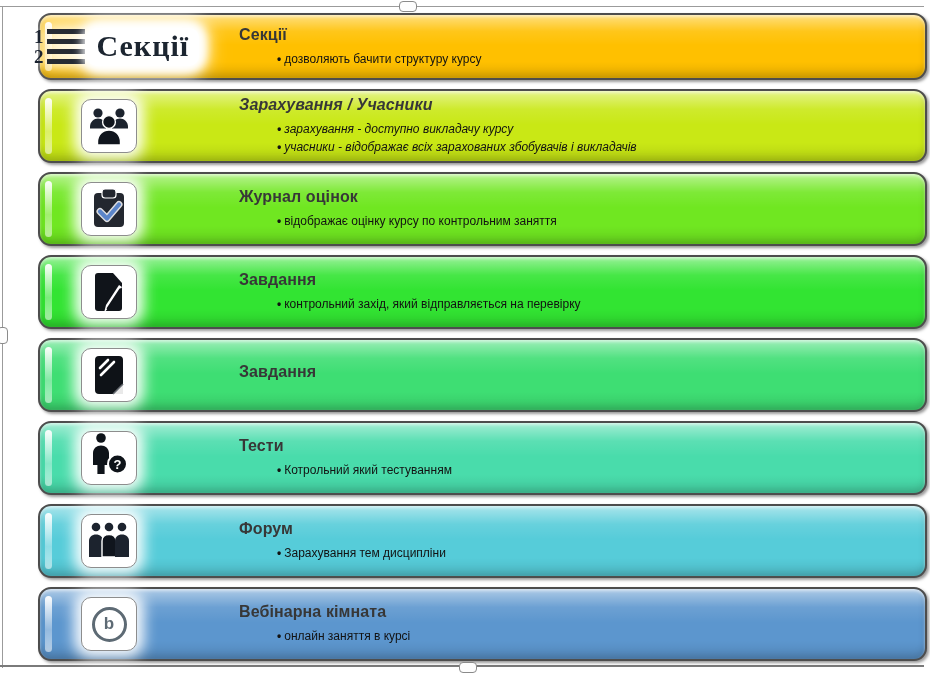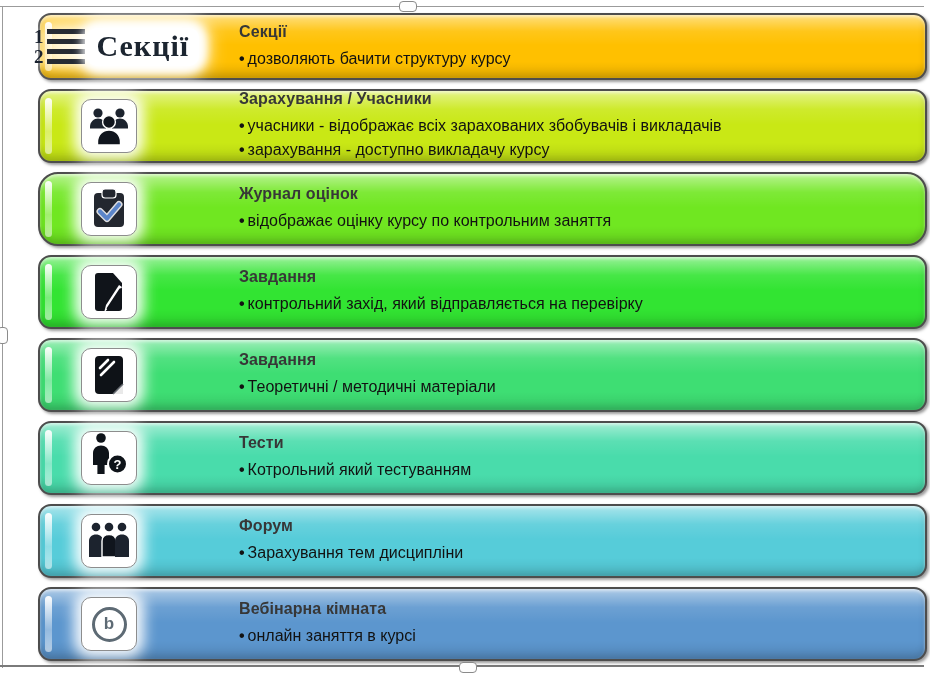--- a/index.html
+++ b/index.html
@@ -34,21 +34,21 @@
   .icon-slot{position:absolute;left:41px;top:50%;transform:translateY(-50%);}
   .bar.r0 .icon-slot{left:-6px;}
   .icon-box{
     width:54px;height:52px;background:#fff;border-radius:10px;border:1px solid #8d8d8d;
     box-shadow:0 0 14px 7px rgba(255,255,255,.95);
     display:flex;align-items:center;justify-content:center;
   }
   
   .text{position:absolute;left:199px;top:50%;transform:translateY(-50%);right:10px;}
   .title{font-size:16px;font-weight:700;color:#373737;margin-bottom:6px;letter-spacing:.1px;}
-  .bullet{font-size:16px;color:#121212;line-height:1.5;}
+  .bullet{font-size:12px;color:#121212;line-height:1.5;margin-left:38px;}
   .bullet::before{content:"\2022";margin-right:3px;font-weight:700;}
 
   
   .sections-logo{display:flex;align-items:center;
     filter:drop-shadow(0 0 5px #fff) drop-shadow(0 0 9px rgba(255,255,255,.95));}
   .numlist{display:flex;flex-direction:column;gap:5px;margin-right:2px;}
   .numrow{display:flex;align-items:center;gap:3px;}
   .digit{font-family:"Liberation Serif",serif;font-weight:700;font-size:19px;color:#1b2330;line-height:13px;}
   .numlines{width:38px;height:15px;
     background:repeating-linear-gradient(180deg,#262b33 0 5px,rgba(0,0,0,0) 5px 10px);}
@@ -92,42 +92,42 @@
       </div>
     </div>
       </div>
     <div class="text">
       <div class="title">Секції</div>
       <div class="bullets">
           <div class="bullet">дозволяють бачити структуру курсу</div>
         </div>
     </div>
   </section>
-    <section class="bar r1" style="background: linear-gradient(rgba(255, 255, 255, 0.5) 0%, rgba(255, 255, 255, 0.1) 26%, rgba(255, 255, 255, 0) 48%), linear-gradient(0deg, rgba(0, 0, 0, 0.1) 0%, rgba(0, 0, 0, 0) 26%), rgb(201, 232, 21);">
+    <section class="bar r1" style="background: linear-gradient(rgba(255, 255, 255, 0.5) 0%, rgba(255, 255, 255, 0.1) 26%, rgba(255, 255, 255, 0) 48%), linear-gradient(0deg, rgba(0, 0, 0, 0.1) 0%, rgba(0, 0, 0, 0) 26%), rgb(201, 232, 21); font-style: italic;">
     <div class="icon-slot">
     <div class="icon-box">
       <svg class="icon-svg" width="44" height="40" viewBox="0 0 44 40">
         <circle cx="11" cy="7" r="4.6" fill="#1c232e"></circle>
         <path d="M3 21c0-5.5 4-8.5 8-8.5s8 3 8 8.5v1.5H3z" fill="#1c232e"></path>
         <circle cx="33" cy="7" r="4.6" fill="#1c232e"></circle>
         <path d="M25 21c0-5.5 4-8.5 8-8.5s8 3 8 8.5v1.5H25z" fill="#1c232e"></path>
         <circle cx="22" cy="16" r="6.4" fill="#10151d" stroke="#ffffff" stroke-width="1.4"></circle>
         <path d="M10.5 36c0-7.5 5.2-12 11.5-12s11.5 4.5 11.5 12v3H10.5z" fill="#10151d" stroke="#ffffff" stroke-width="1.4"></path>
       </svg>
     </div>
       </div>
     <div class="text">
       <div class="title">Зарахування / Учасники</div>
       <div class="bullets">
+          <div class="bullet">зарахування - доступно викладачу курсу</div>
           <div class="bullet">учасники - відображає всіх зарахованих збобувачів і викладачів</div>
-          <div class="bullet">зарахування - доступно викладачу курсу</div>
-        </div>
-    </div>
-  </section>
-    <section class="bar r2" style="background: linear-gradient(rgba(255, 255, 255, 0.5) 0%, rgba(255, 255, 255, 0.1) 26%, rgba(255, 255, 255, 0) 48%), linear-gradient(0deg, rgba(0, 0, 0, 0.1) 0%, rgba(0, 0, 0, 0) 26%), rgb(112, 231, 33); border-radius: 20px;">
+        </div>
+    </div>
+  </section>
+    <section class="bar r2" style="background: linear-gradient(rgba(255, 255, 255, 0.5) 0%, rgba(255, 255, 255, 0.1) 26%, rgba(255, 255, 255, 0) 48%), linear-gradient(0deg, rgba(0, 0, 0, 0.1) 0%, rgba(0, 0, 0, 0) 26%), rgb(112, 231, 33);">
     <div class="icon-slot">
     <div class="icon-box">
       <svg class="icon-svg" width="44" height="44" viewBox="0 0 44 44">
         <rect x="7" y="6" width="30" height="34" rx="4" fill="#23272f"></rect>
         <rect x="15" y="2" width="14" height="9" rx="3" fill="#23272f" stroke="#ffffff" stroke-width="1.2"></rect>
         <path d="M13 24.5l7 7 12-14" stroke="#ffffff" stroke-width="7" fill="none" stroke-linecap="round" stroke-linejoin="round" opacity=".85"></path>
         <path d="M13 24.5l7 7 12-14" stroke="#5b85c9" stroke-width="4.2" fill="none" stroke-linecap="round" stroke-linejoin="round"></path>
       </svg>
     </div>
       </div>
@@ -163,23 +163,20 @@
         <rect x="6" y="3" width="28" height="38" rx="4" fill="#0e1217"></rect>
         <path d="M11 15l8-8" stroke="#ffffff" stroke-width="2.6" stroke-linecap="round"></path>
         <path d="M12 22l13-13" stroke="#ffffff" stroke-width="2.6" stroke-linecap="round"></path>
         <path d="M24 41h10V31z" fill="#e9e9e9"></path>
         <path d="M24 41l10-10" stroke="#62676d" stroke-width="1.6"></path>
       </svg>
     </div>
       </div>
     <div class="text">
       <div class="title">Завдання</div>
-      <div class="bullets">
-          <div class="bullet">Теоретичні / методичні матеріали</div>
-        </div>
     </div>
   </section>
     <section class="bar r5" style="background: linear-gradient(rgba(255, 255, 255, 0.5) 0%, rgba(255, 255, 255, 0.1) 26%, rgba(255, 255, 255, 0) 48%), linear-gradient(0deg, rgba(0, 0, 0, 0.1) 0%, rgba(0, 0, 0, 0) 26%), rgb(73, 220, 171);">
     <div class="icon-slot">
     <div class="icon-box">
       <svg class="icon-svg" width="46" height="48" viewBox="0 0 46 48" style="overflow:visible">
         <circle cx="15" cy="4" r="4.8" fill="#0e1319"></circle>
         <path d="M7 19c0-4.6 3.6-7.6 8-7.6s8 3 8 7.6v12h-4.4v9h-7.2v-9H7z" fill="#0e1319"></path>
         <circle cx="31.5" cy="30" r="9.5" fill="#0e1319" stroke="#ffffff" stroke-width="2"></circle>
         <text x="31.5" y="34.5" font-size="13" font-weight="bold" fill="#ffffff" text-anchor="middle" font-family="Liberation Sans, sans-serif">?</text>

